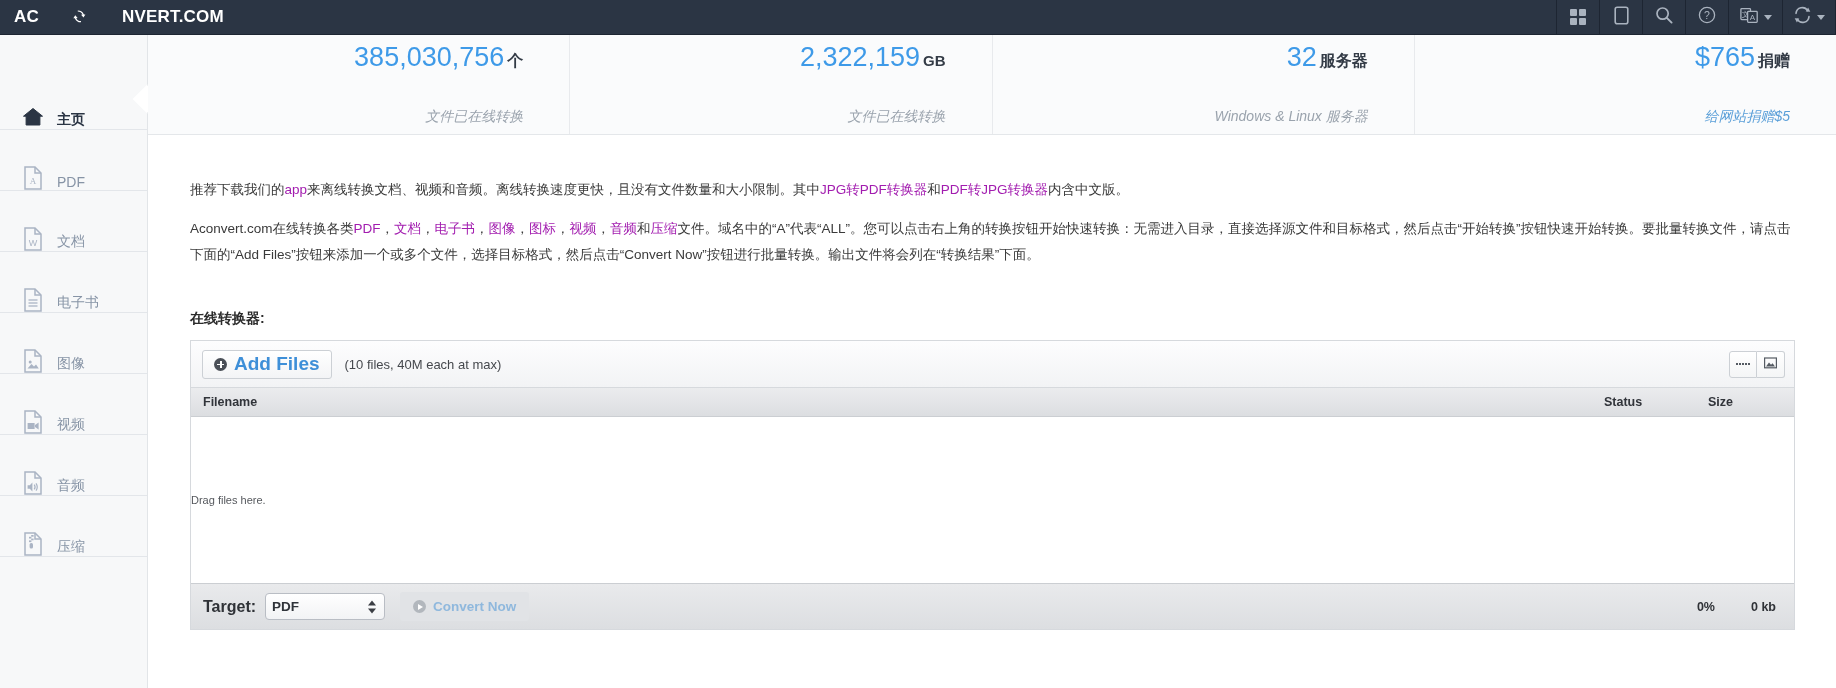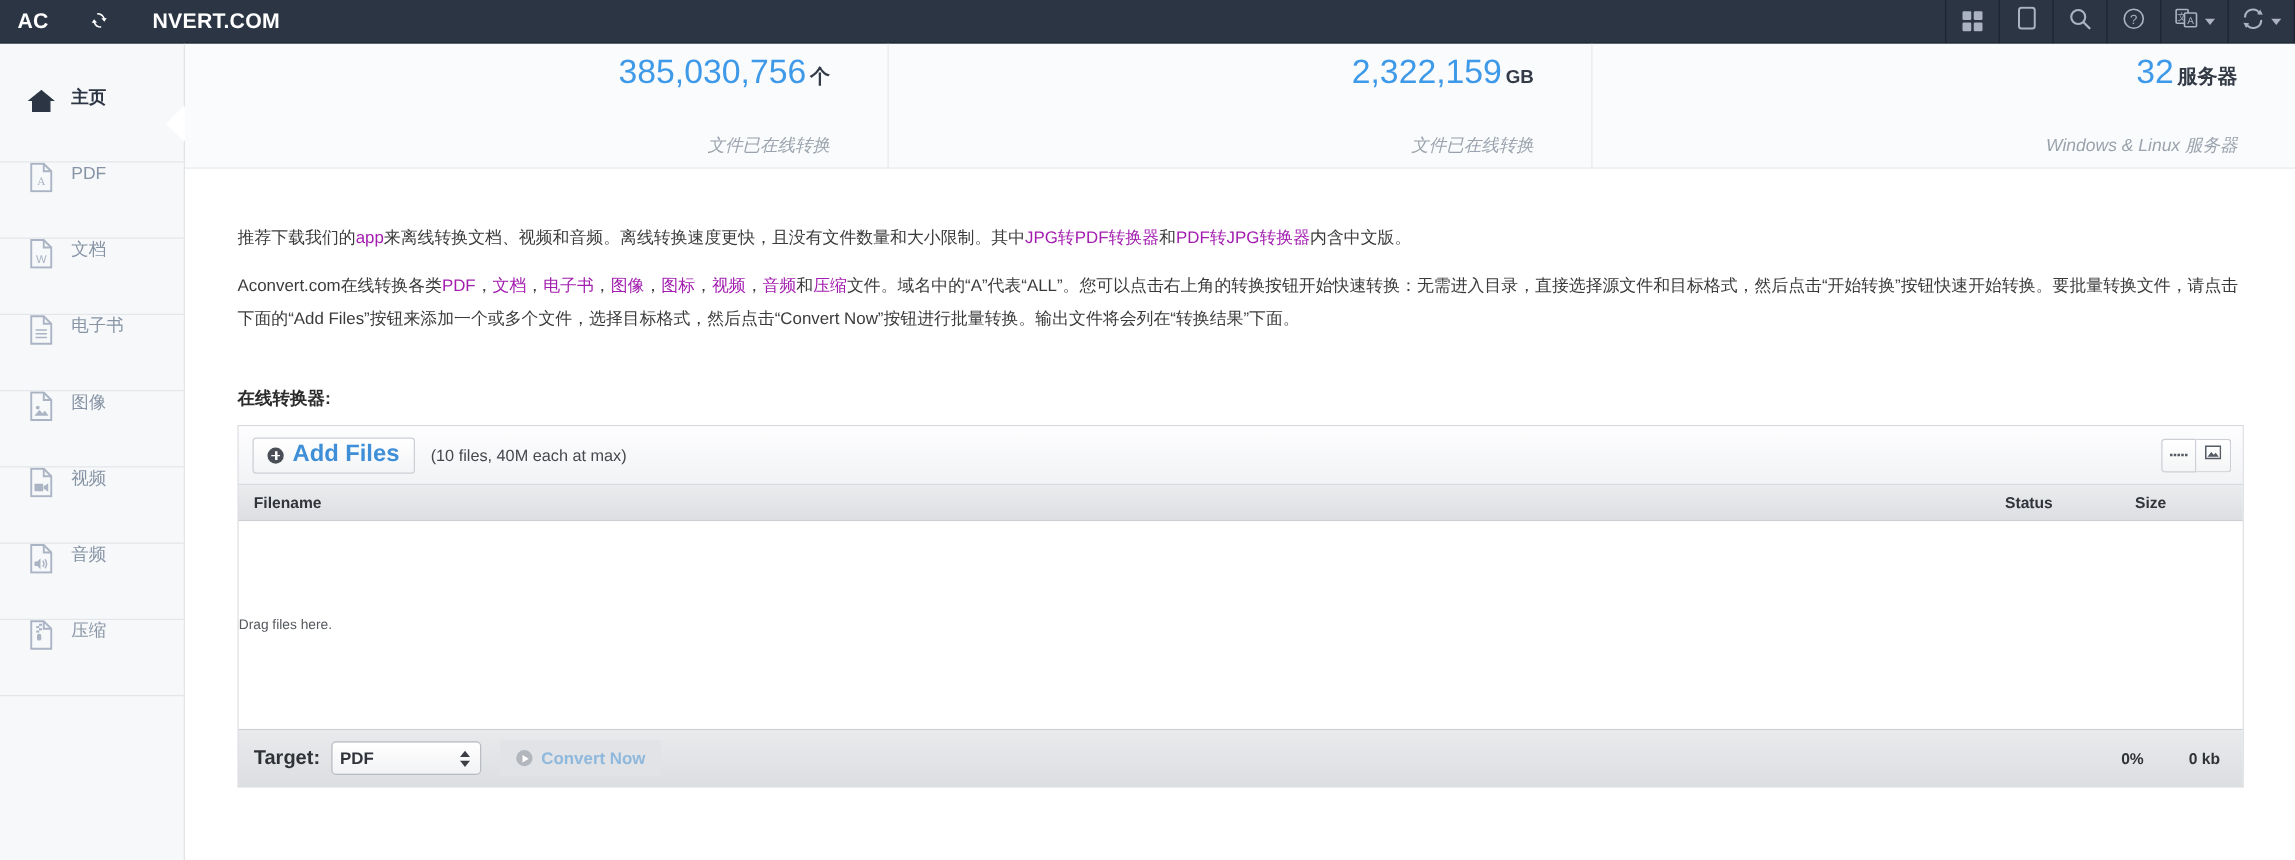--- a/index.html
+++ b/index.html
@@ -52,21 +52,21 @@
 
   
   .sidebar {
     position: absolute; top: 35px; left: 0;
     width: 148px; height: 653px;
     background: #f7f8f9;
     border-right: 1px solid #e2e5e8;
   }
   .nav-item {
     position: relative;
-    display: flex; align-items: flex-start;
+    display: flex; align-items: flex-end;
     height: 61px;
     padding-left: 22px;
     border-bottom: 1px solid #e3e6ea;
     cursor: pointer;
     color: #8794a6;
     font-size: 14px;
   }
   .nav-item:first-child { margin-top: 34px; }
   .nav-item .nav-ico {
     width: 22px; height: 24px;
@@ -452,20 +452,26 @@
     <div class="stat-sub">文件已在线转换</div>
   </div>
 
   <div class="stat">
     <div class="stat-main">
       <span class="stat-num">32</span><span class="stat-unit cjk">服务器</span>
     </div>
     <div class="stat-sub">Windows &amp; Linux 服务器</div>
   </div>
 
+  <div class="stat">
+    <div class="stat-main">
+      <span class="stat-num donate">$765</span><span class="stat-unit cjk">捐赠</span>
+    </div>
+    <div class="stat-sub link">给网站捐赠$5</div>
+  </div>
 
 </div>
 
 <div class="main">
 
   <p class="para"><span>推荐下载我们的</span><a class="lnk" href="#">app</a><span>来离线转换文档、视频和音频。离线转换速度更快，且没有文件数量和大小限制。其中</span><a class="lnk" href="#">JPG转PDF转换器</a><span>和</span><a class="lnk" href="#">PDF转JPG转换器</a><span>内含中文版。</span></p>
 
   <p class="para"><span>Aconvert.com在线转换各类</span><a class="lnk" href="#">PDF</a><span>，</span><a class="lnk" href="#">文档</a><span>，</span><a class="lnk" href="#">电子书</a><span>，</span><a class="lnk" href="#">图像</a><span>，</span><a class="lnk" href="#">图标</a><span>，</span><a class="lnk" href="#">视频</a><span>，</span><a class="lnk" href="#">音频</a><span>和</span><a class="lnk" href="#">压缩</a><span>文件。域名中的“A”代表“ALL”。您可以点击右上角的转换按钮开始快速转换：无需进入目录，直接选择源文件和目标格式，然后点击“开始转换”按钮快速开始转换。要批量转换文件，请点击下面的“Add Files”按钮来添加一个或多个文件，选择目标格式，然后点击“Convert Now”按钮进行批量转换。输出文件将会列在“转换结果”下面。</span></p>
 
   <div class="section-title">在线转换器:</div>

